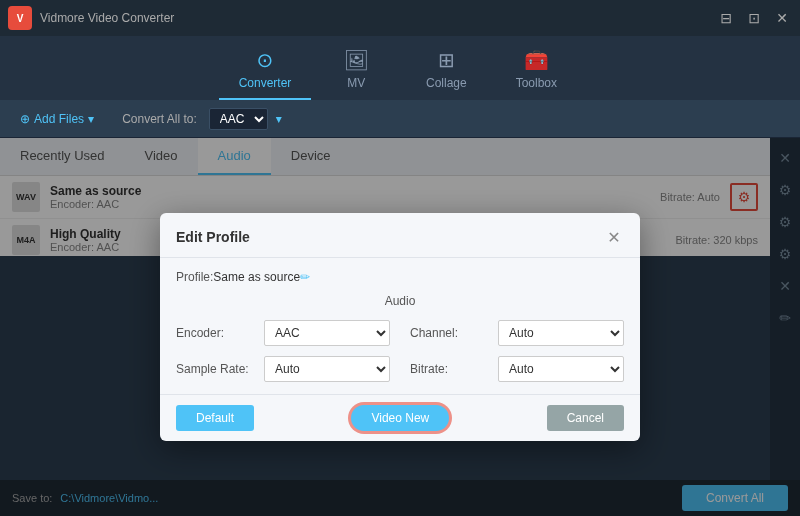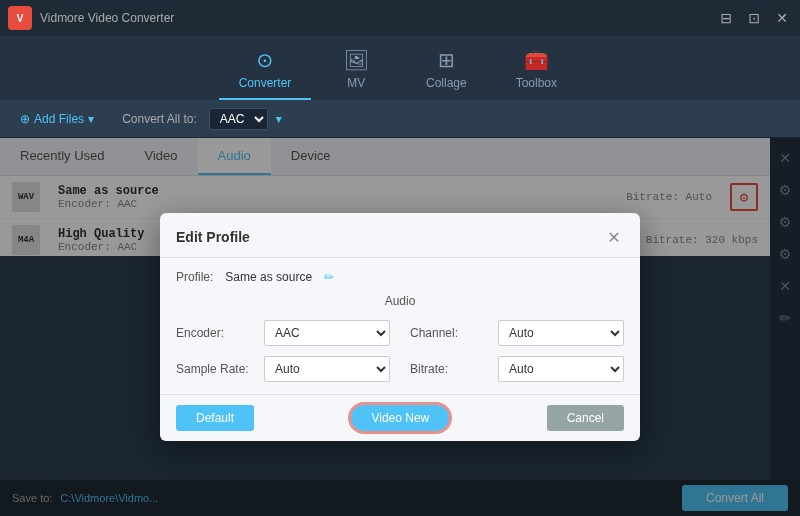--- a/index.html
+++ b/index.html
@@ -296,24 +296,23 @@
     }
     .format-list {
       background: white;
       overflow-y: auto;
       max-height: 80px;
     }
     .format-list-item {
       display: flex;
       align-items: center;
       padding: 6px 12px;
-      gap: 18px;
+      gap: 10px;
       cursor: pointer;
       border-bottom: 1px solid #f0f0f0;
-      font-family: Liberation Mono, monospace;
     }
     .format-icon-box {
       width: 28px;
       height: 30px;
       background: #e0e0e0;
       display: flex;
       align-items: center;
       justify-content: center;
       font-size: 9px;
       color: #333;
@@ -376,21 +375,21 @@
       cursor: pointer;
       color: #888;
       font-size: 16px;
     }
     .modal-body {
       padding: 12px 16px;
     }
     .profile-row {
       display: flex;
       align-items: center;
-      gap: 12px;
+      gap: 0;
       margin-bottom: 10px;
     }
     .profile-label {
       font-size: 12px;
       color: #555;
     }
     .profile-value {
       font-size: 12px;
       color: #333;
       font-weight: 500;

